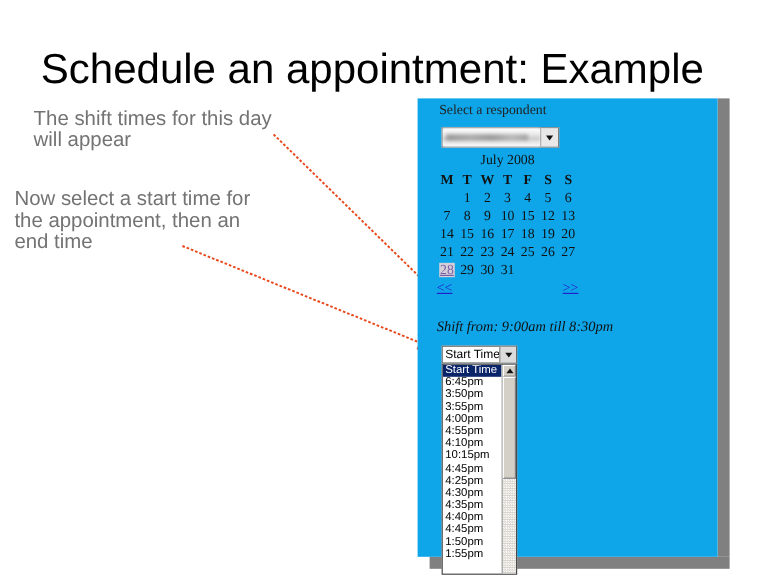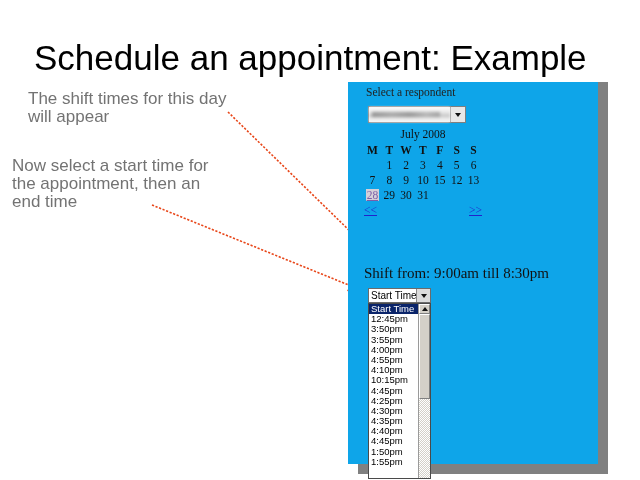--- a/index.html
+++ b/index.html
@@ -93,21 +93,21 @@
   .cal-nav{position:relative;height:16px;margin-top:2px;width:118px;}
   .cal-nav a{
     font-family:"Liberation Serif", serif;font-size:11.5px;
     color:#2222cc;text-decoration:underline;position:absolute;
   }
   .cal-nav a.prev{left:0;}
   .cal-nav a.next{right:0;}
 
   .shift-line{
     position:absolute;left:16px;top:183px;
-    font-family:"Liberation Serif", serif;font-size:15px;color:#111;white-space:nowrap;
+    font-family:"Liberation Serif", serif;font-size:12px;color:#111;white-space:nowrap;font-style:italic;
   }
 
   
   .combo{
     position:absolute;left:20px;top:206px;width:63px;height:15px;
     border:1px solid #6b6b6b;background:#ffffff;box-sizing:border-box;
     display:flex;align-items:stretch;
   }
   .combo-text{
     flex:1;font-family:"Liberation Sans", sans-serif;font-size:10px;color:#000;
@@ -212,20 +212,38 @@
           <tr>
             <td>7</td>
             <td>8</td>
             <td>9</td>
             <td>10</td>
             <td>15</td>
             <td>12</td>
             <td>13</td>
           </tr>
           <tr>
+            <td>14</td>
+            <td>15</td>
+            <td>16</td>
+            <td>17</td>
+            <td>18</td>
+            <td>19</td>
+            <td>20</td>
+          </tr>
+          <tr>
+            <td>21</td>
+            <td>22</td>
+            <td>23</td>
+            <td>24</td>
+            <td>25</td>
+            <td>26</td>
+            <td>27</td>
+          </tr>
+          <tr>
             <td class="sel"><a href="#">28</a></td>
             <td>29</td>
             <td>30</td>
             <td>31</td>
             <td></td>
             <td></td>
             <td></td>
           </tr>
         </tbody>
       </table>
@@ -240,21 +258,21 @@
     <div class="combo">
       <div class="combo-text">Start Time</div>
       <div class="combo-arrow">
           <span class="tri-down"></span>
         </div>
     </div>
 
     <div class="listbox">
       <div class="list-items">
         <div class="list-item selected">Start Time</div>
-        <div class="list-item">12:45pm</div>
+        <div class="list-item">6:45pm</div>
         <div class="list-item">3:50pm</div>
         <div class="list-item">3:55pm</div>
         <div class="list-item">4:00pm</div>
         <div class="list-item">4:55pm</div>
         <div class="list-item">4:10pm</div>
         <div class="list-item">10:15pm</div>
         <div class="list-item">4:45pm</div>
         <div class="list-item">4:25pm</div>
         <div class="list-item">4:30pm</div>
         <div class="list-item">4:35pm</div>

